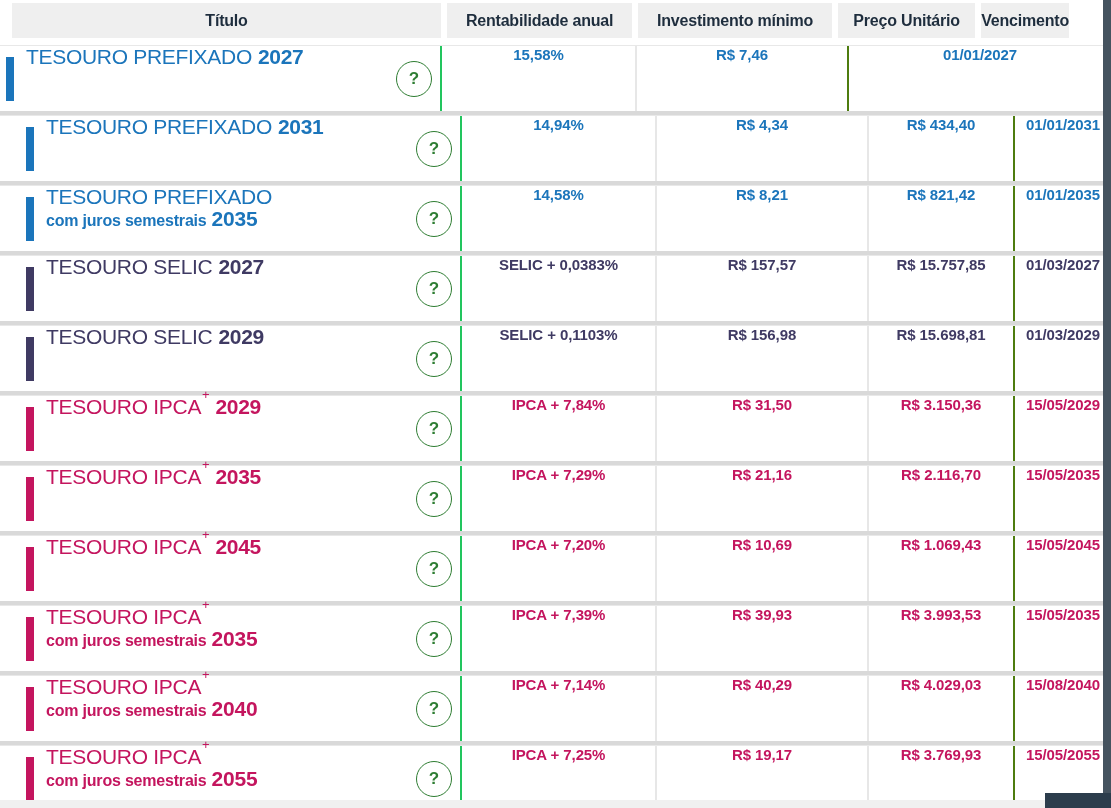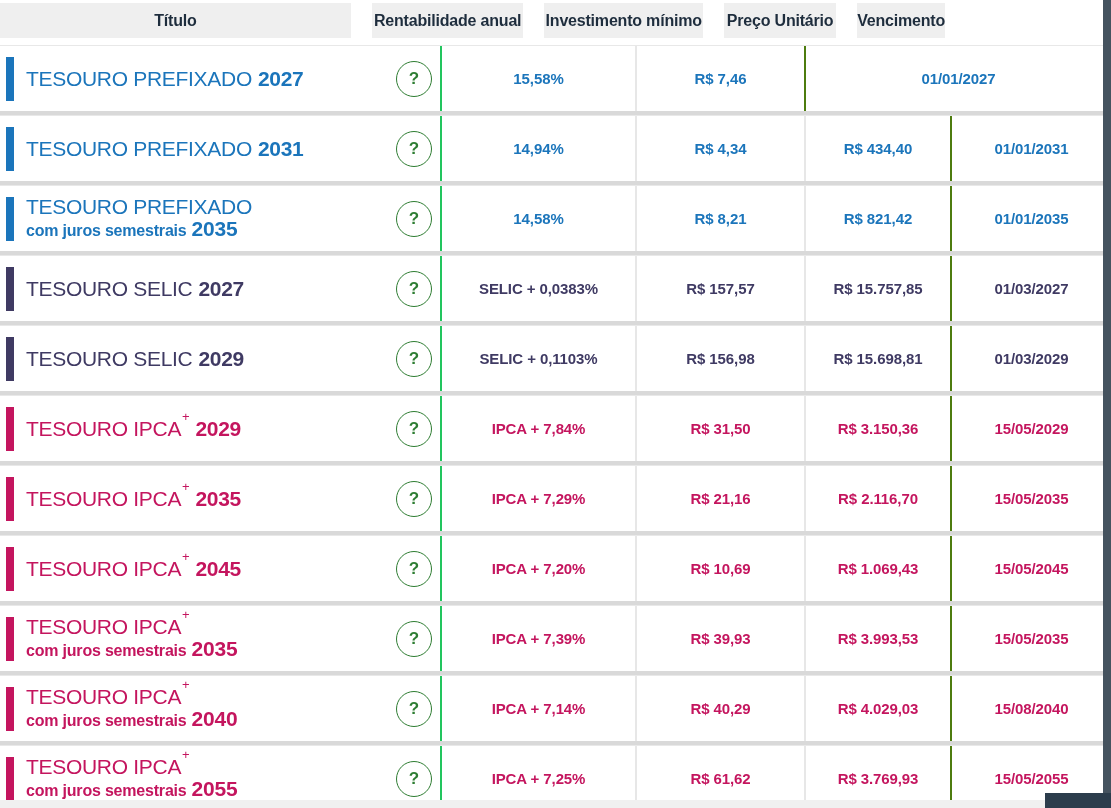--- a/index.html
+++ b/index.html
@@ -8,24 +8,24 @@
     position: relative;
     overflow: hidden;
     background: #ffffff;
     font-family: "Liberation Sans", sans-serif;
     -webkit-font-smoothing: antialiased;
   }
 
   
   .header-row {
     position: absolute;
-    top: 3px; left: 0;
-    width: 945px; height: 35px;
+    top: 3px; left: 12px;
+    width: 1057px; height: 35px;
     display: flex;
-    gap: 21px;
+    gap: 6px;
   }
   .hcell {
     background: #efefef;
     color: #1e2d3d;
     font-size: 16px;
     font-weight: 700;
     display: flex;
     align-items: center;
     justify-content: center;
     letter-spacing: -0.2px;
@@ -43,34 +43,34 @@
     width: 1111px;
     background: #d9d9d9;
   }
   .row {
     height: 65px;
     background: #ffffff;
     display: flex;
     align-items: stretch;
     border-top: 1px solid #e8e8e8;
   }
-  .row + .row { margin-top: 4px; }
+  .row + .row { margin-top: 4px; padding-left: 20px; }
   .cell {
     box-sizing: border-box;
     display: flex;
-    align-items: center;
+    align-items: flex-start;
     justify-content: center;
     color: var(--row-color);
     font-size: 15px;
     font-weight: 700;
     letter-spacing: -0.1px;
   }
   .c1 { width: 440px; justify-content: flex-start; position: relative; }
   .c2 { width: 195px; border-left: 2px solid #22c55e; }
-  .c3 { width: 169px; border-left: 2px solid #e7e7e7; }
+  .c3 { width: 212px; border-left: 2px solid #e7e7e7; }
   .c4 { width: 146px; border-left: 2px solid #e7e7e7; }
   .c5 { flex: 1; border-left: 2px solid #4d7c0f; }
 
   
   .bar {
     position: absolute;
     left: 6px; top: 50%;
     width: 8px; height: 44px;
     transform: translateY(-50%);
     background: var(--row-color);
@@ -437,21 +437,21 @@
         </div>
       </div>
       <span class="help">
         <span>?</span>
       </span>
     </div>
     <div class="cell c2">
         <span>IPCA + 7,25%</span>
       </div>
     <div class="cell c3">
-        <span>R$ 61,62</span>
+        <span>R$ 19,17</span>
       </div>
     <div class="cell c4">
         <span>R$ 3.769,93</span>
       </div>
     <div class="cell c5">
         <span>15/05/2055</span>
       </div>
   </div>
 </div>
 

